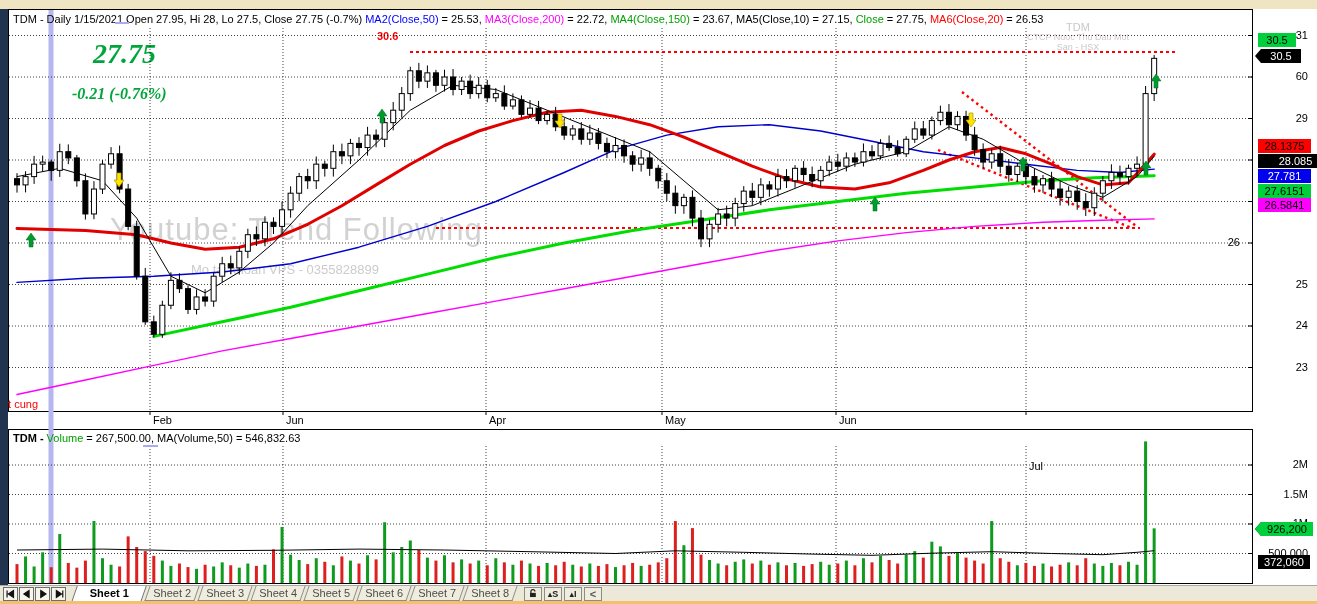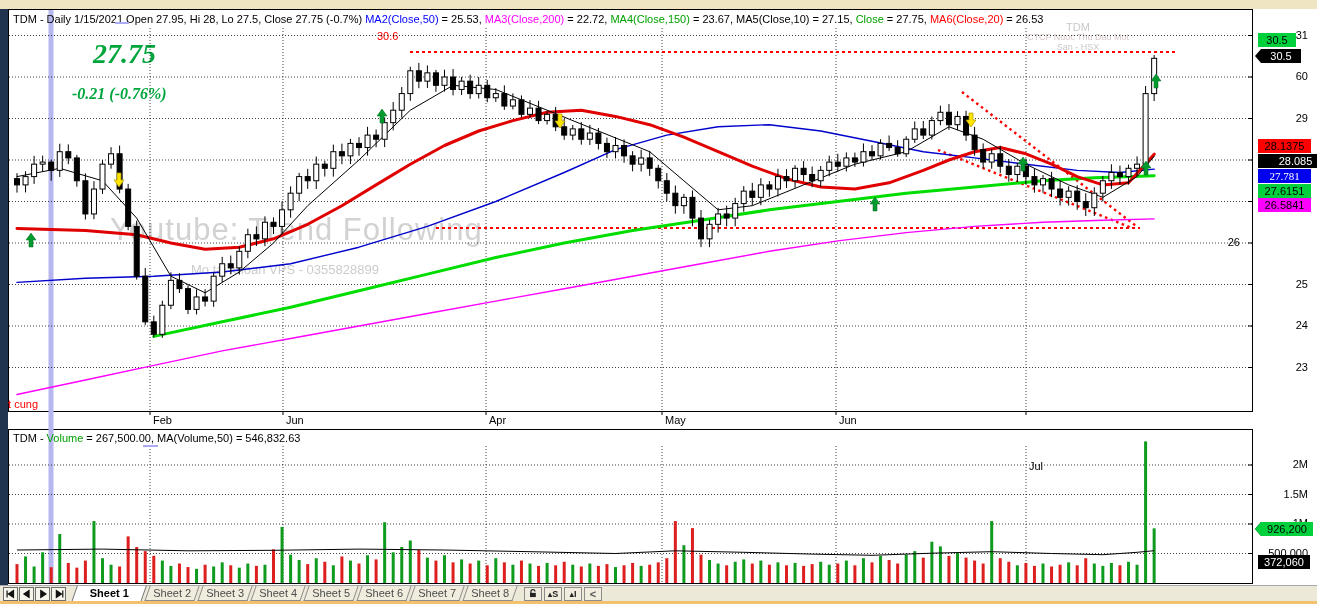--- a/index.html
+++ b/index.html
@@ -17,21 +17,21 @@
   #big-price{left:93px;top:38px;font-family:"Liberation Serif","DejaVu Serif",serif;
              font-size:28px;font-weight:bold;font-style:italic;color:#00a63c;z-index:2;}
   #big-change{left:72px;top:85px;font-family:"Liberation Serif","DejaVu Serif",serif;
               font-size:16px;font-weight:bold;font-style:italic;color:#00a63c;z-index:2;}
   #wm-main{left:110px;top:212px;font-size:31px;color:#d2d2d2;letter-spacing:1px;z-index:1;}
   #wm-sub{left:191px;top:262px;font-size:13px;color:#cccccc;z-index:1;}
   #wm-corner{left:1008px;top:22px;width:140px;text-align:center;color:#c9c9cc;z-index:1;line-height:10px;}
   #wm-corner .l1{font-size:11px;}
   #wm-corner .l2{font-size:9px;color:#d6c6c6;}
   #wm-corner .l3{font-size:9px;}
-  #anno-306{left:377px;top:30px;font-size:11px;color:#ff0000;z-index:2;}
+  #anno-306{left:377px;top:30px;font-size:11px;color:#ff0000;z-index:2;font-weight:bold;}
   #label-clip{left:2px;top:398px;font-size:11px;color:#ff0000;z-index:4;white-space:nowrap;}
   .ytick{position:absolute;width:44px;text-align:right;font-size:11px;color:#000;z-index:2;}
   .pxbox{position:absolute;font-size:11px;height:14px;line-height:14px;text-align:center;z-index:3;}
   .pxbox.tip:before{content:"";position:absolute;left:-6px;top:0;border-right:6px solid;border-top:7px solid transparent;border-bottom:7px solid transparent;}
   .month{position:absolute;top:414px;font-size:11px;color:#000;z-index:2;}
   .blue-dash{position:absolute;height:2px;background:#a9a9f4;z-index:3;}
   
   #sheet-bar{left:0;top:585px;width:1317px;height:19px;background:#ece9d8;border-top:1px solid #a8a8a8;box-sizing:border-box;z-index:7;}
   #sheet-bottom{left:0;top:601px;width:1317px;height:3px;background:#f3c06e;z-index:8;}
   .navbtn{position:absolute;top:1px;width:15px;height:14px;background:#f7f5ec;border:1px solid #6e6e6e;box-sizing:border-box;padding:0;cursor:pointer;}
@@ -47,21 +47,21 @@
 <div id="app">
   <div id="toolbar-strip" class="abs"></div>
   <div id="left-strip" class="abs"></div>
 
   <div id="price-pane" class="abs"></div>
   <div id="axis-strip" class="abs"></div>
   <div id="volume-pane" class="abs"></div>
   <div id="right-axis-area" class="abs"></div>
 
   <div class="pane-title" id="price-title" style="top:13px;"><span class="seg" style="color: rgb(0, 0, 0);">TDM - Daily 1/15/2021 Open 27.95, Hi 28, Lo 27.5, Close 27.75 (-0.7%) </span><span class="seg" style="color: rgb(0, 0, 255);">MA2(Close,50)</span><span class="seg" style="color: rgb(0, 0, 0);"> = 25.53, </span><span class="seg" style="color: rgb(255, 0, 255);">MA3(Close,200)</span><span class="seg" style="color: rgb(0, 0, 0);"> = 22.72, </span><span class="seg" style="color: rgb(0, 160, 0);">MA4(Close,150)</span><span class="seg" style="color: rgb(0, 0, 0);"> = 23.67, </span><span class="seg" style="color: rgb(0, 0, 0);">MA5(Close,10)</span><span class="seg" style="color: rgb(0, 0, 0);"> = 27.15, </span><span class="seg" style="color: rgb(0, 160, 0);">Close</span><span class="seg" style="color: rgb(0, 0, 0);"> = 27.75, </span><span class="seg" style="color: rgb(255, 0, 0);">MA6(Close,20)</span><span class="seg" style="color: rgb(0, 0, 0);"> = 26.53</span></div>
-  <div class="pane-title" id="volume-title" style="top:432px;"><span class="seg" style="color: rgb(0, 0, 0);">TDM - </span><span class="seg" style="color: rgb(0, 160, 0);">Volume</span><span class="seg" style="color: rgb(0, 0, 0);"> = 267,500.00, MA(Volume,50) = 546,832.63</span></div>
+  <div class="pane-title" id="volume-title" style="top:432px;"><span class="seg" style="color: rgb(0, 0, 0); font-weight: bold;">TDM - </span><span class="seg" style="color: rgb(0, 160, 0);">Volume</span><span class="seg" style="color: rgb(0, 0, 0);"> = 267,500.00, MA(Volume,50) = 546,832.63</span></div>
 
   <div class="abs" id="big-price">27.75</div>
   <div class="abs" id="big-change">-0.21  (-0.76%)</div>
 
   <div class="abs" id="wm-main">Youtube: Trend Following</div>
   <div class="abs" id="wm-sub">Mo tai khoan VPS - 0355828899</div>
   <div class="abs" id="wm-corner">
     <div class="l1">TDM</div>
     <div class="l2">CTCP Nuoc Thu Dau Mot</div>
     <div class="l3">San - HSX</div>
@@ -553,21 +553,21 @@
       <div class="ytick" style="left: 1264px; top: 319px;">24</div>
       <div class="ytick" style="left: 1264px; top: 360.5px;">23</div>
       <div class="ytick" style="left: 1258px; top: 458px; width: 50px;">2M</div>
       <div class="ytick" style="left: 1258px; top: 487.5px; width: 50px;">1.5M</div>
       <div class="ytick" style="left: 1258px; top: 517px; width: 50px;">1M</div>
       <div class="ytick" style="left: 1258px; top: 546.5px; width: 50px;">500,000</div>
       <div class="pxbox" style="left: 1258px; top: 33px; width: 38px; background: rgb(0, 208, 60); color: rgb(0, 0, 0);">30.5</div>
       <div class="pxbox tip" style="left: 1261px; top: 49px; width: 40px; background: rgb(0, 0, 0); color: rgb(255, 255, 255); --tip: 1; overflow: visible; border-color: rgb(0, 0, 0); position: absolute;">30.5<span style="position: absolute; left: -6px; top: 0px; width: 0px; height: 0px; border-right: 6px solid rgb(0, 0, 0); border-top: 7px solid transparent; border-bottom: 7px solid transparent;"></span></div>
       <div class="pxbox" style="left: 1258px; top: 139px; width: 53px; background: rgb(255, 0, 0); color: rgb(0, 0, 0);">28.1375</div>
       <div class="pxbox" style="left: 1258px; top: 154px; width: 75px; background: rgb(0, 0, 0); color: rgb(255, 255, 255);">28.085</div>
-      <div class="pxbox" style="left: 1258px; top: 169px; width: 53px; background: rgb(0, 0, 238); color: rgb(255, 255, 255); font-family: Liberation Serif, serif;">27.781</div>
+      <div class="pxbox" style="left: 1258px; top: 169px; width: 53px; background: rgb(0, 0, 238); color: rgb(255, 255, 255);">27.781</div>
       <div class="pxbox" style="left: 1258px; top: 184px; width: 53px; background: rgb(0, 208, 60); color: rgb(0, 0, 0);">27.6151</div>
       <div class="pxbox" style="left: 1258px; top: 198px; width: 53px; background: rgb(255, 0, 255); color: rgb(0, 0, 0);">26.5841</div>
       <div class="pxbox tip" style="left: 1261px; top: 522px; width: 52px; background: rgb(0, 208, 60); color: rgb(0, 0, 0); --tip: 1; overflow: visible; border-color: rgb(0, 208, 60); position: absolute;">926,200<span style="position: absolute; left: -6px; top: 0px; width: 0px; height: 0px; border-right: 6px solid rgb(0, 208, 60); border-top: 7px solid transparent; border-bottom: 7px solid transparent;"></span></div>
       <div class="pxbox" style="left: 1258px; top: 555px; width: 52px; background: rgb(0, 0, 0); color: rgb(255, 255, 255);">372,060</div>
       <div class="month" style="left: 153px;">Feb</div>
       <div class="month" style="left: 286px;">Jun</div>
       <div class="month" style="left: 489px;">Apr</div>
       <div class="month" style="left: 665px;">May</div>
       <div class="month" style="left: 839px;">Jun</div>
       <div class="month" style="left: 1029px; margin-top: 46px;">Jul</div>

